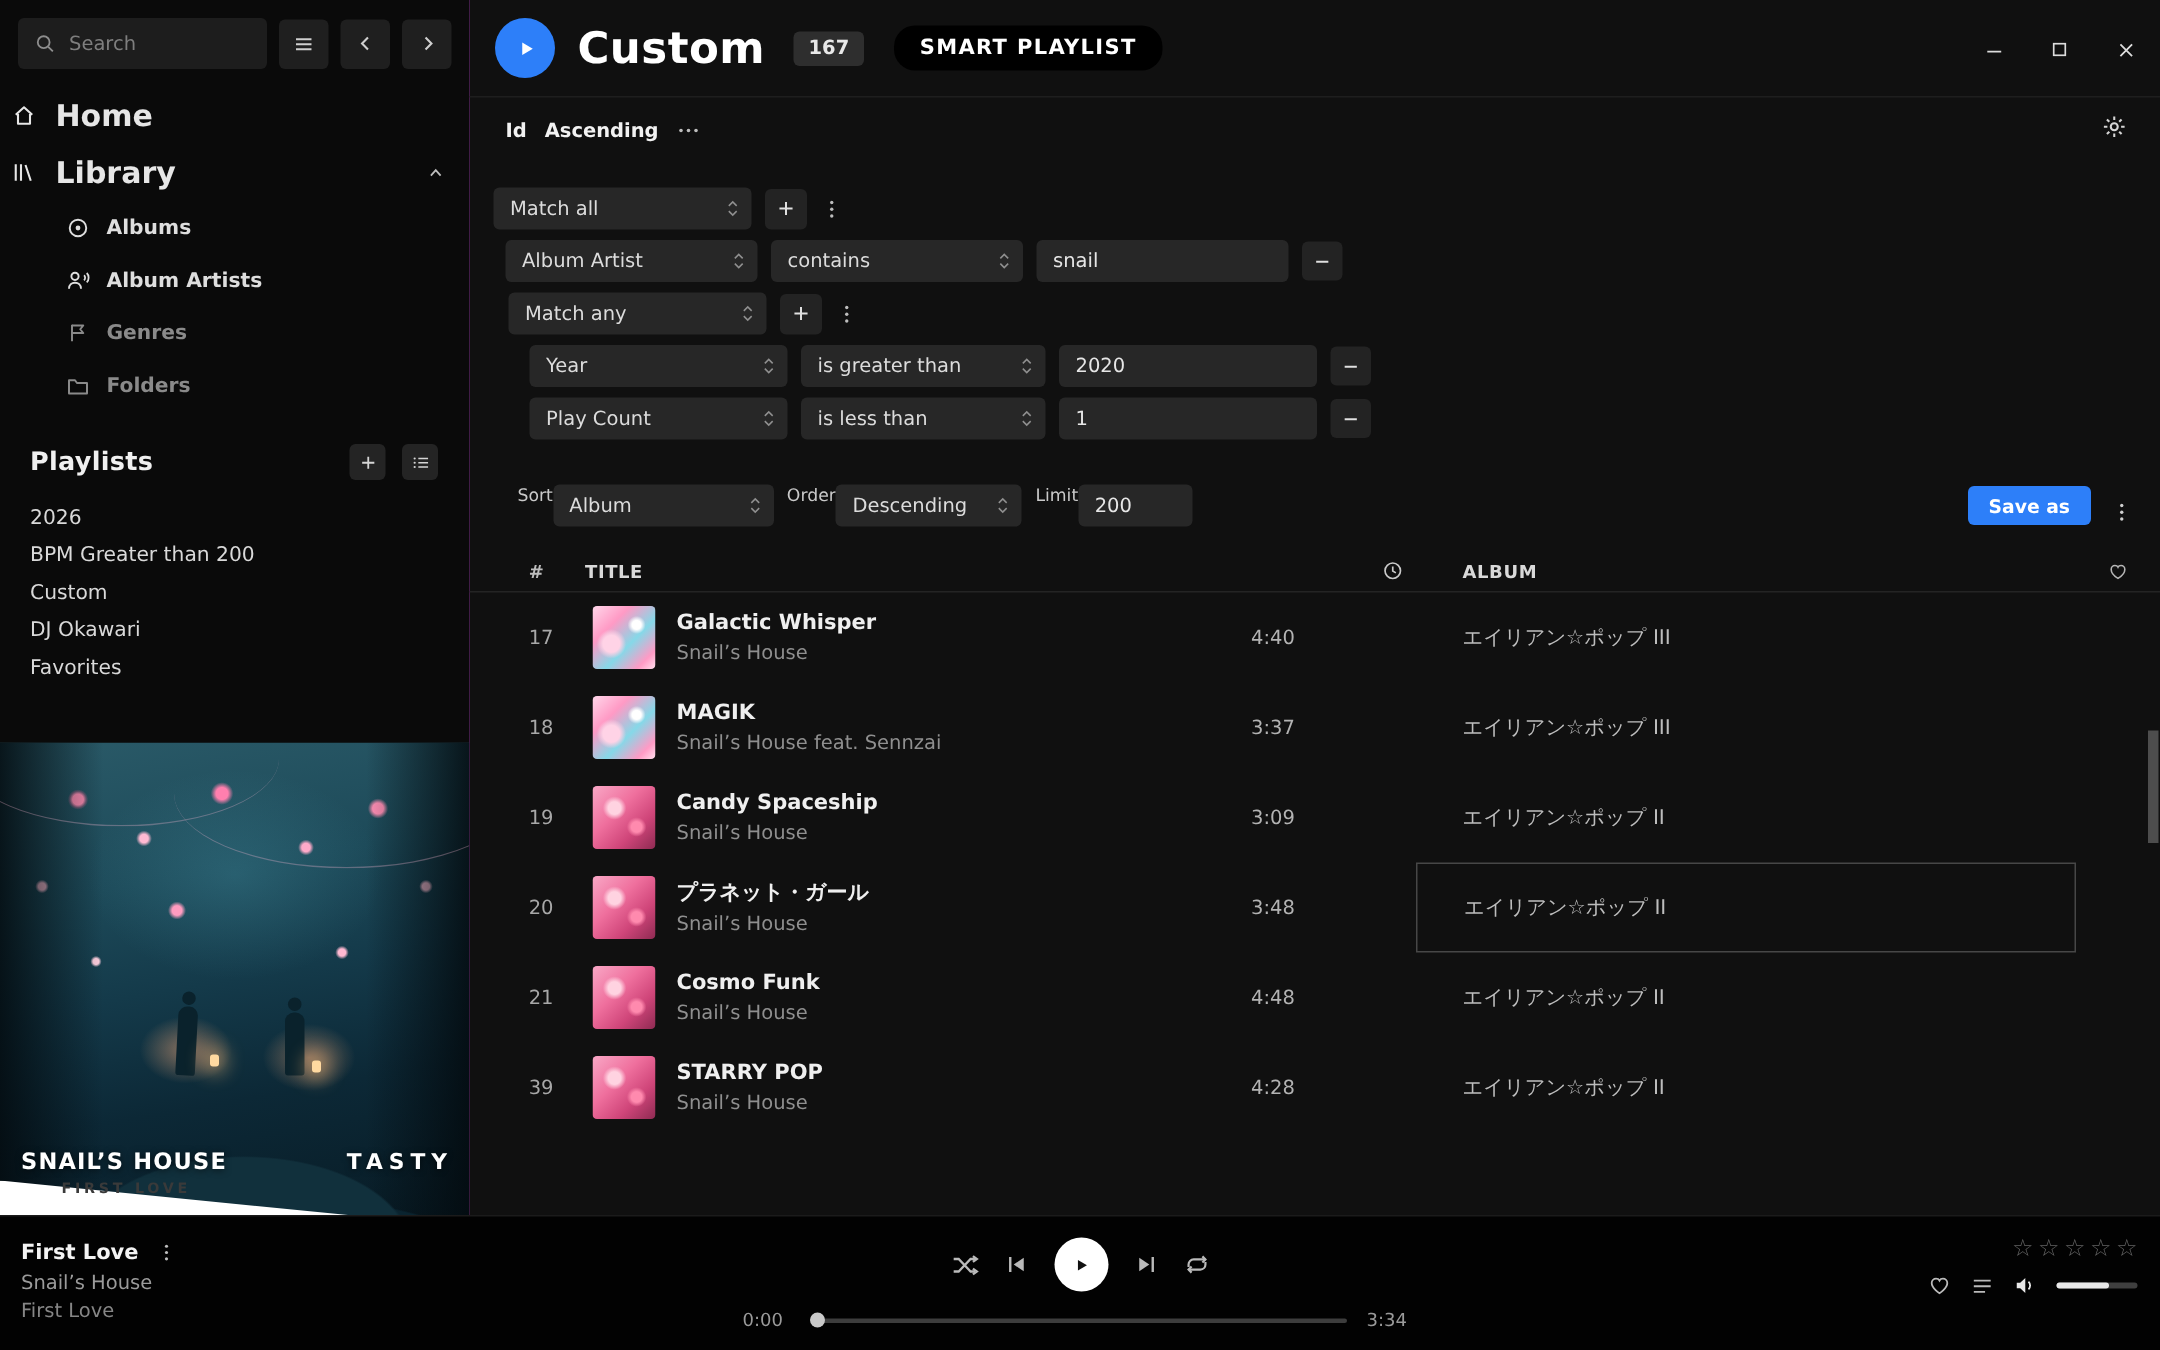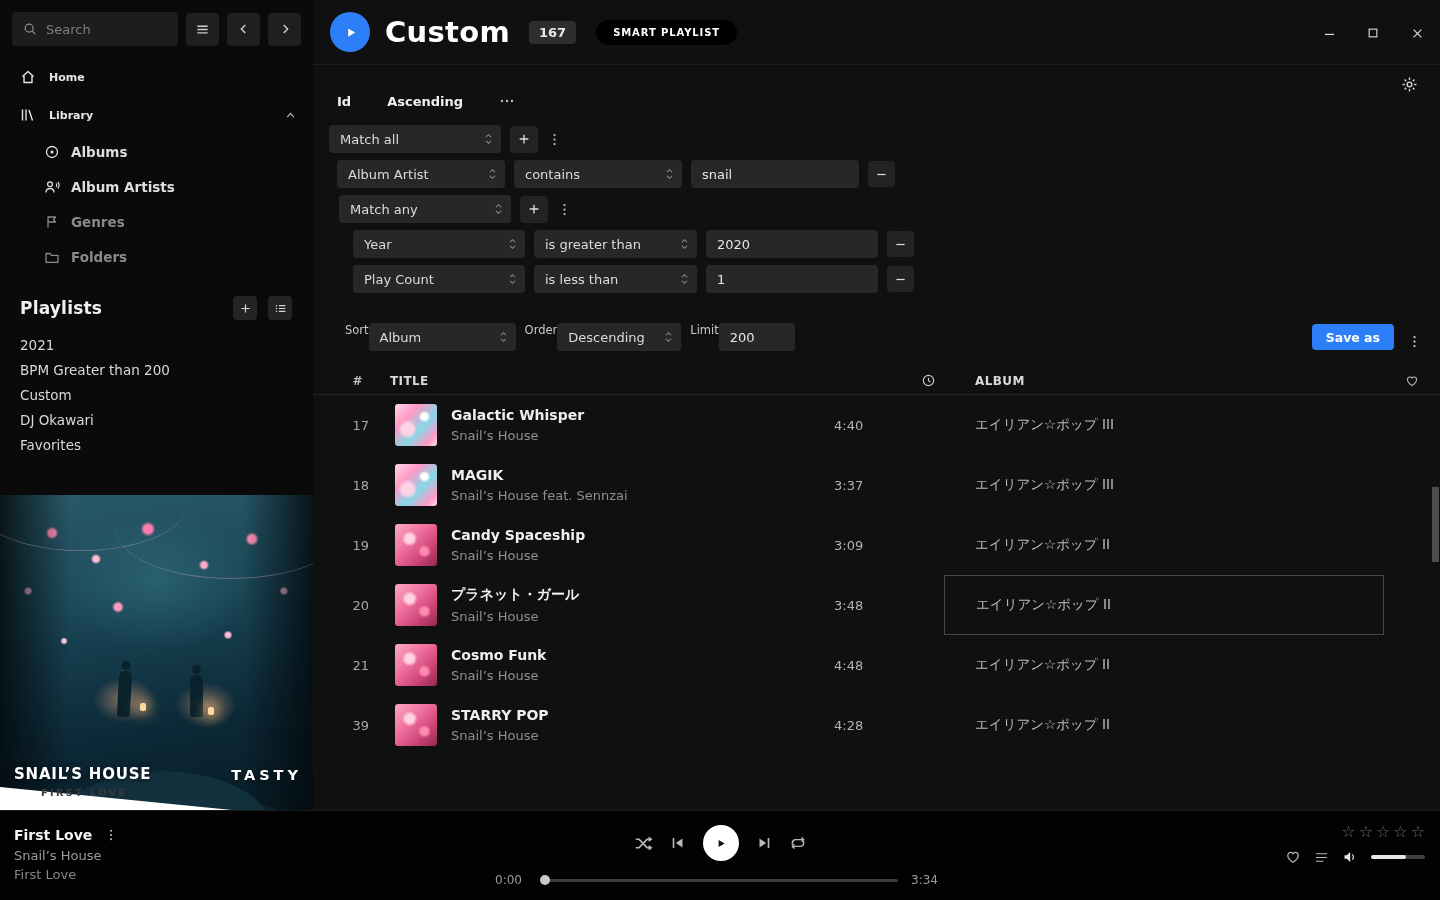--- a/index.html
+++ b/index.html
@@ -8,21 +8,21 @@
   .screen { position:relative; width:1440px; height:900px; background:#d946ef; }
 
   
   .sidebar { position:absolute; left:0; top:0; width:313px; height:810px; background:#0a0a0a; overflow:hidden; }
   .sb-top { display:flex; gap:8px; padding:12px; align-items:center; }
   .search { width:166px; height:34px; background:#1d1d1d; border-radius:4px; display:flex; align-items:center; gap:9px; padding:0 11px; color:#8d8d8d; }
   .search input { flex:1; min-width:0; background:transparent; border:none; outline:none; color:#cfcfcf; font-size:13px; font-family:inherit; }
   .search input::placeholder { color:#7e7e7e; }
   .ibtn { width:33px; height:33px; background:#1f1f1f; border:none; border-radius:4px; color:#cfcfcf; display:flex; align-items:center; justify-content:center; cursor:pointer; }
 
-  .nav-item { display:flex; align-items:center; gap:13px; height:38px; padding:0 16px 0 20px; color:#e6e6e6; font-size:11px; font-weight:600; cursor:pointer; }
+  .nav-item { display:flex; align-items:center; gap:13px; height:38px; padding:0 16px 0 8px; color:#e6e6e6; font-size:20px; font-weight:600; cursor:pointer; }
   .nav-item .trail { margin-left:auto; color:#bdbdbd; }
   .sub-item { display:flex; align-items:center; gap:11px; height:35px; padding-left:44px; color:#dedede; font-size:13.5px; font-weight:600; cursor:pointer; }
   .sub-item.dim { color:#8a8a8a; }
   .icn { display:inline-flex; align-items:center; justify-content:center; }
 
   .pl-head { display:flex; align-items:center; margin:22px 21px 0 20px; }
   .pl-head .pl-title { font-size:17px; font-weight:700; color:#f0f0f0; letter-spacing:.2px; }
   .pl-head .spacer { flex:1; }
   .sbtn { width:24px; height:24px; background:#242424; border:none; border-radius:4px; color:#d5d5d5; display:flex; align-items:center; justify-content:center; cursor:pointer; margin-left:11px; }
   .pl-list { padding:12px 0 0 20px; }
@@ -67,25 +67,25 @@
   .art-artist { position:absolute; left:14px; top:270px; color:#fff; font-weight:700; font-size:15px; letter-spacing:.8px; text-shadow:0 1px 5px rgba(0,0,0,.65); }
   .art-album { position:absolute; left:41px; top:292px; color:#3a3a3a; font-size:9.5px; letter-spacing:2.5px; font-weight:600; }
   .art-label { position:absolute; right:11px; top:272px; color:#fff; font-weight:700; font-size:14.5px; letter-spacing:4px; text-shadow:0 1px 4px rgba(0,0,0,.6); }
 
   
   .main { position:absolute; left:313px; top:0; width:1127px; height:810px; background:#101010; }
   .main-header { position:relative; height:65px; display:flex; align-items:center; padding-left:17px; border-bottom:1px solid #1e1e1e; }
   .play-circle { width:40px; height:40px; border-radius:50%; border:none; display:flex; align-items:center; justify-content:center; cursor:pointer; color:#fff; }
   .page-title { font-size:29px; font-weight:800; color:#fff; margin-left:15px; letter-spacing:.3px; }
   .count-badge { margin-left:19px; background:#2e2e2e; color:#e8e8e8; font-size:13px; font-weight:600; padding:4px 10px; border-radius:4px; }
-  .smart-badge { margin-left:20px; background:#000; color:#fff; font-size:10px; font-weight:700; letter-spacing:.9px; padding:7px 17px; border-radius:14px; }
+  .smart-badge { margin-left:20px; background:#000; color:#fff; font-size:14px; font-weight:700; letter-spacing:.9px; padding:7px 17px; border-radius:14px; }
   .win-ctrls { position:absolute; right:14px; top:24px; display:flex; gap:26px; color:#dcdcdc; }
   .win-btn { width:18px; height:18px; background:transparent; border:none; color:inherit; display:flex; align-items:center; justify-content:center; cursor:pointer; }
 
-  .toolbar { position:relative; height:44px; display:flex; align-items:flex-end; gap:36px; padding-left:24px; }
+  .toolbar { position:relative; height:44px; display:flex; align-items:center; gap:12px; padding-left:24px; }
   .tb-label { font-size:13px; font-weight:700; color:#f2f2f2; }
   .flat-btn { background:transparent; border:none; color:#bdbdbd; display:flex; align-items:center; justify-content:center; cursor:pointer; }
   .gear-pos { position:absolute; right:22px; top:11px; color:#d6d6d6; }
 
   .qe { padding:16px 0 0 16px; }
   .qe-head { display:flex; align-items:center; height:26px; margin-bottom:10px; }
   .collapse-btn { width:28px; height:20px; background:#232323; border:none; border-radius:3px; color:#cfcfcf; display:flex; align-items:center; justify-content:center; cursor:pointer; }
   .qe-title { margin-left:27px; font-size:14px; font-weight:600; color:#ececec; }
   .qrow { display:flex; align-items:center; gap:9px; height:28px; margin-bottom:7px; }
   .ind-rule { margin-left:8px; } .ind-grp { margin-left:10px; } .ind-sub { margin-left:24px; }
@@ -272,21 +272,21 @@
               <path d="M6 4.5h8M6 8h8M6 11.5h8" stroke="currentColor" stroke-width="1.4"></path>
               <circle cx="3" cy="4.5" r=".9" fill="currentColor"></circle>
               <circle cx="3" cy="8" r=".9" fill="currentColor"></circle>
               <circle cx="3" cy="11.5" r=".9" fill="currentColor"></circle>
             </svg>
           </span>
       </button>
     </div>
     <div class="pl-list">
       <div class="pl-item">
-          <span>2021</span>
+          <span>2026</span>
         </div>
       <div class="pl-item">
           <span>BPM Greater than 200</span>
         </div>
       <div class="pl-item">
           <span>Custom</span>
         </div>
       <div class="pl-item">
           <span>DJ Okawari</span>
         </div>

